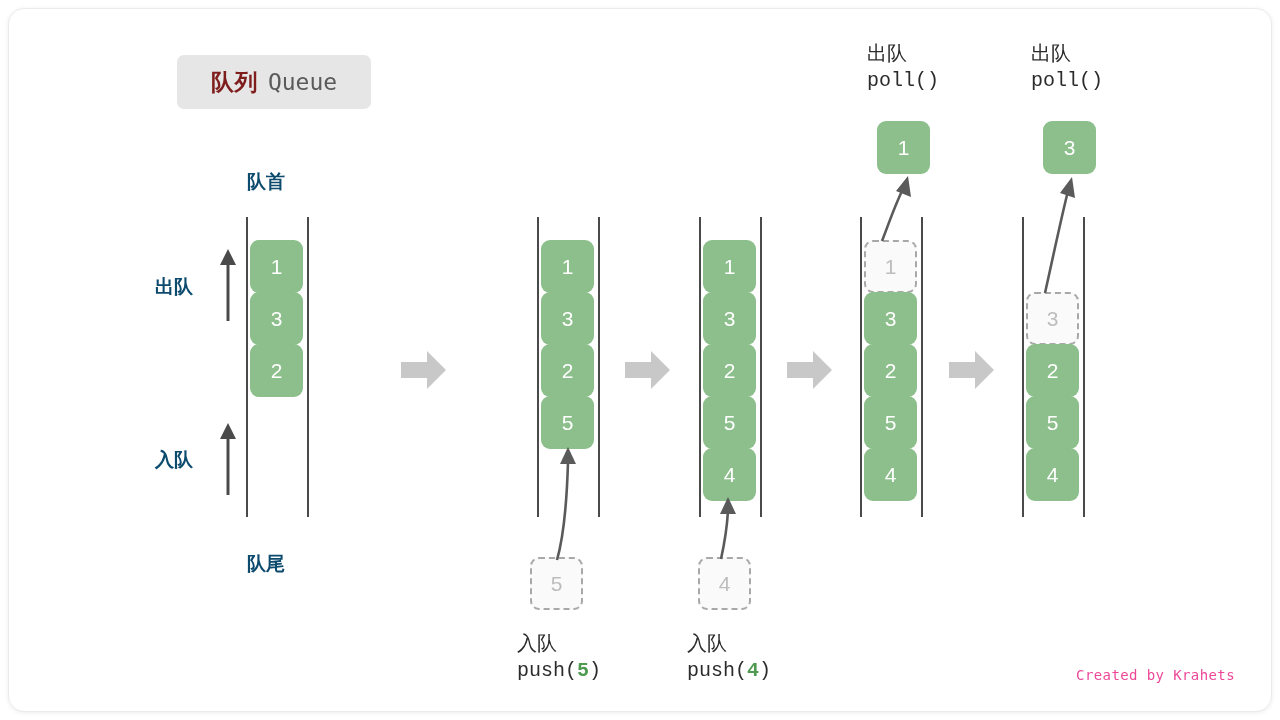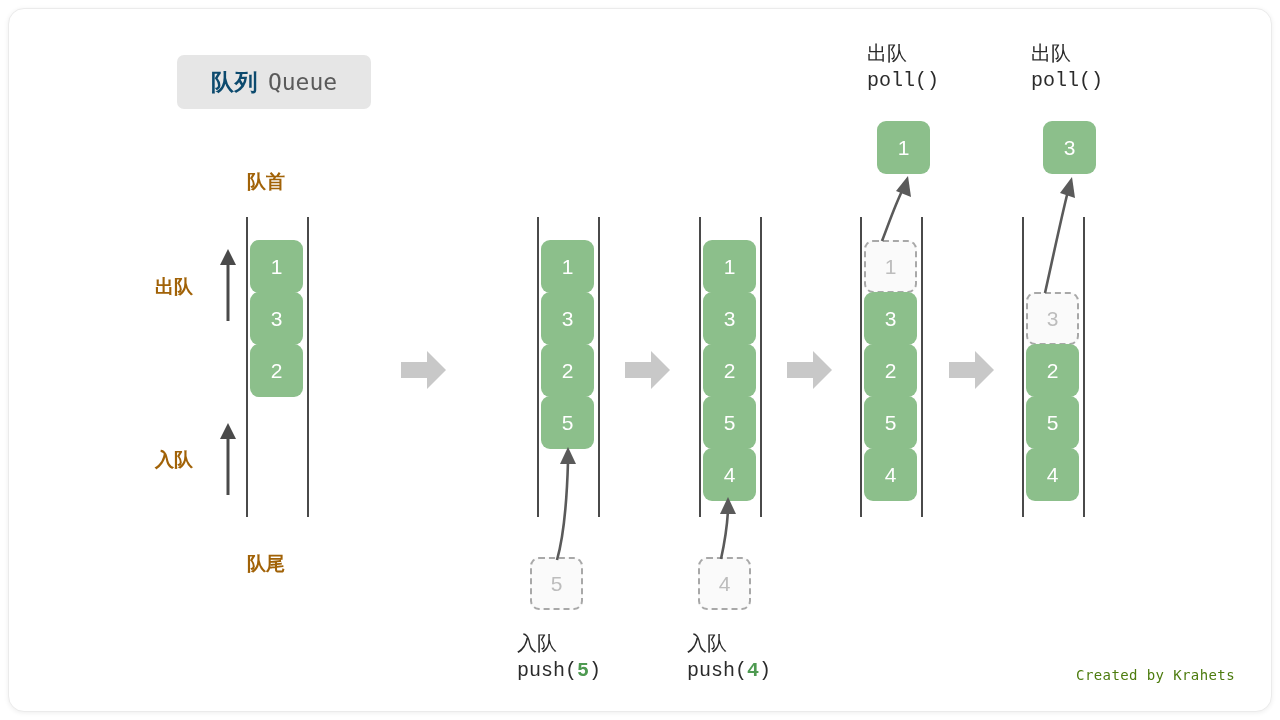--- a/index.html
+++ b/index.html
@@ -36,35 +36,35 @@
     height: 54px;
     background: #e6e6e6;
     border-radius: 7px;
     display: flex;
     align-items: center;
     justify-content: center;
   }
   #title-badge .cn {
     font-size: 23px;
     font-weight: bold;
-    color: #0c4a6e;
+    color: #7f1d1d;
     letter-spacing: 0.5px;
   }
   #title-badge .en {
     font-size: 23px;
     color: #5a5a5a;
     font-family: "DejaVu Sans Mono", monospace;
     margin-left: 10px;
   }
   
   .lbl-cn-bold {
     position: absolute;
     font-size: 19px;
     font-weight: bold;
-    color: #a16207;
+    color: #0c4a6e;
     white-space: nowrap;
   }
   .op-label {
     position: absolute;
     white-space: nowrap;
     text-align: left;
     line-height: 1.42;
   }
   .op-label .cn {
     display: block;
@@ -106,21 +106,21 @@
   
   .uparrow { position: absolute; }
   
   .step-arrow { position: absolute; }
   
   #credit {
     position: absolute;
     right: 36px;
     bottom: 28px;
     font-size: 14px;
-    color: #4d7c0f;
+    color: #ec4899;
     font-family: "DejaVu Sans Mono", monospace;
     letter-spacing: 0.4px;
   }
   svg { display: block; overflow: visible; }
 </style>
 </head>
 <body>
 
 <div id="stage">
   <div id="card">

